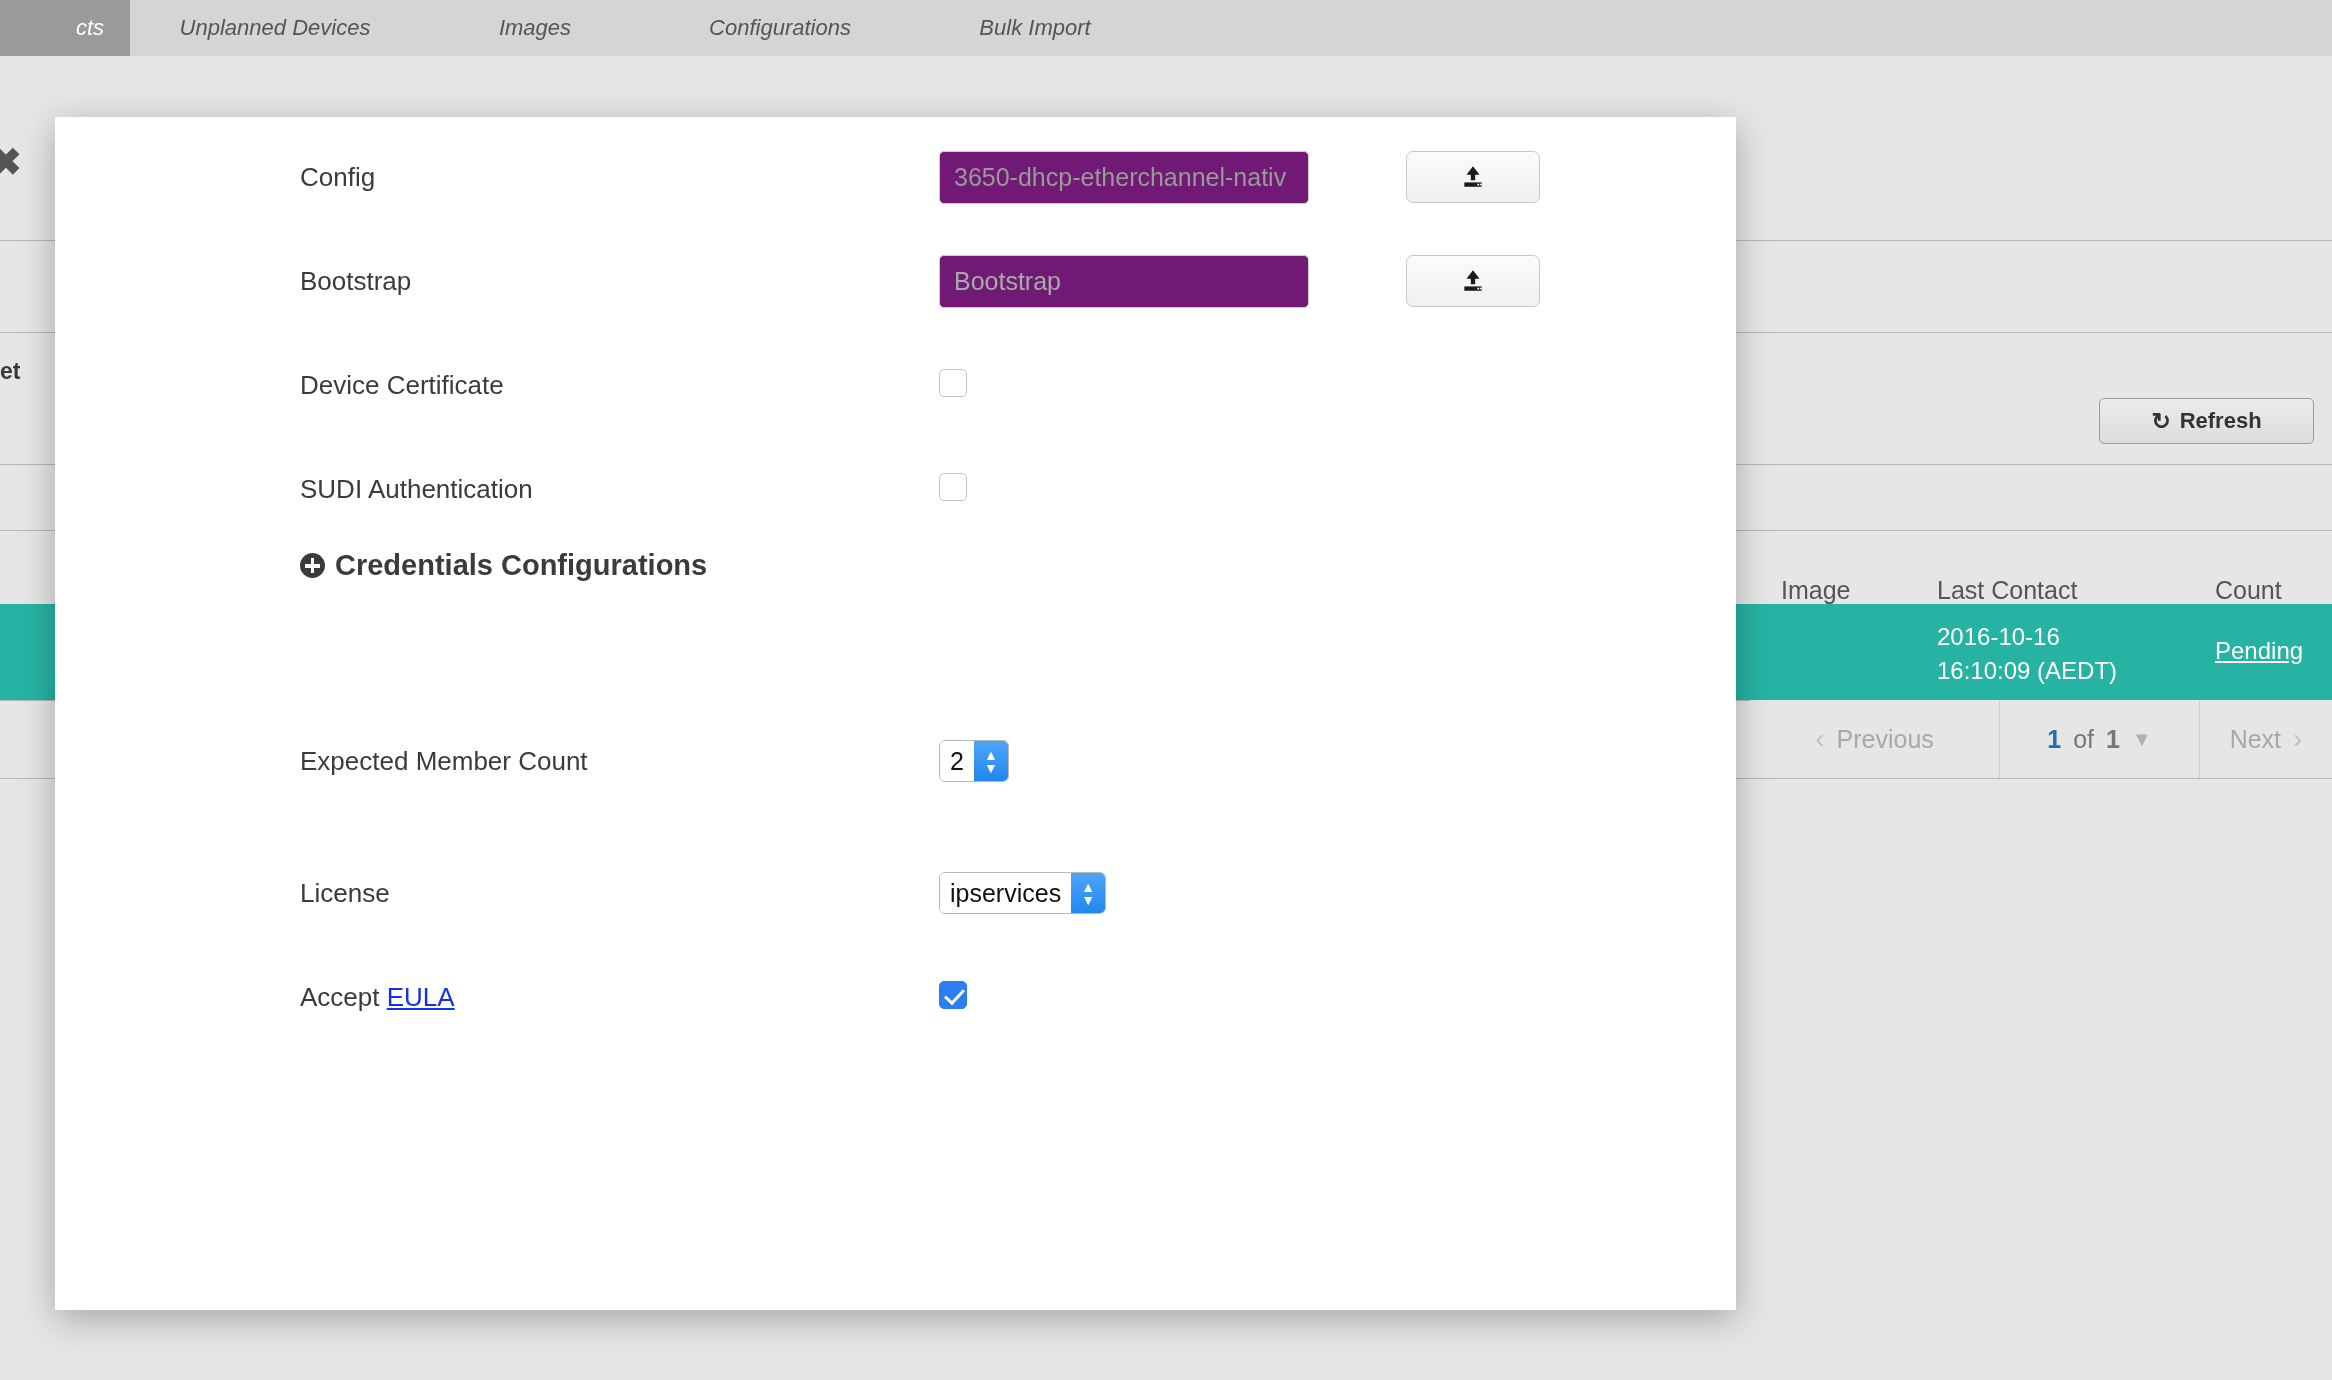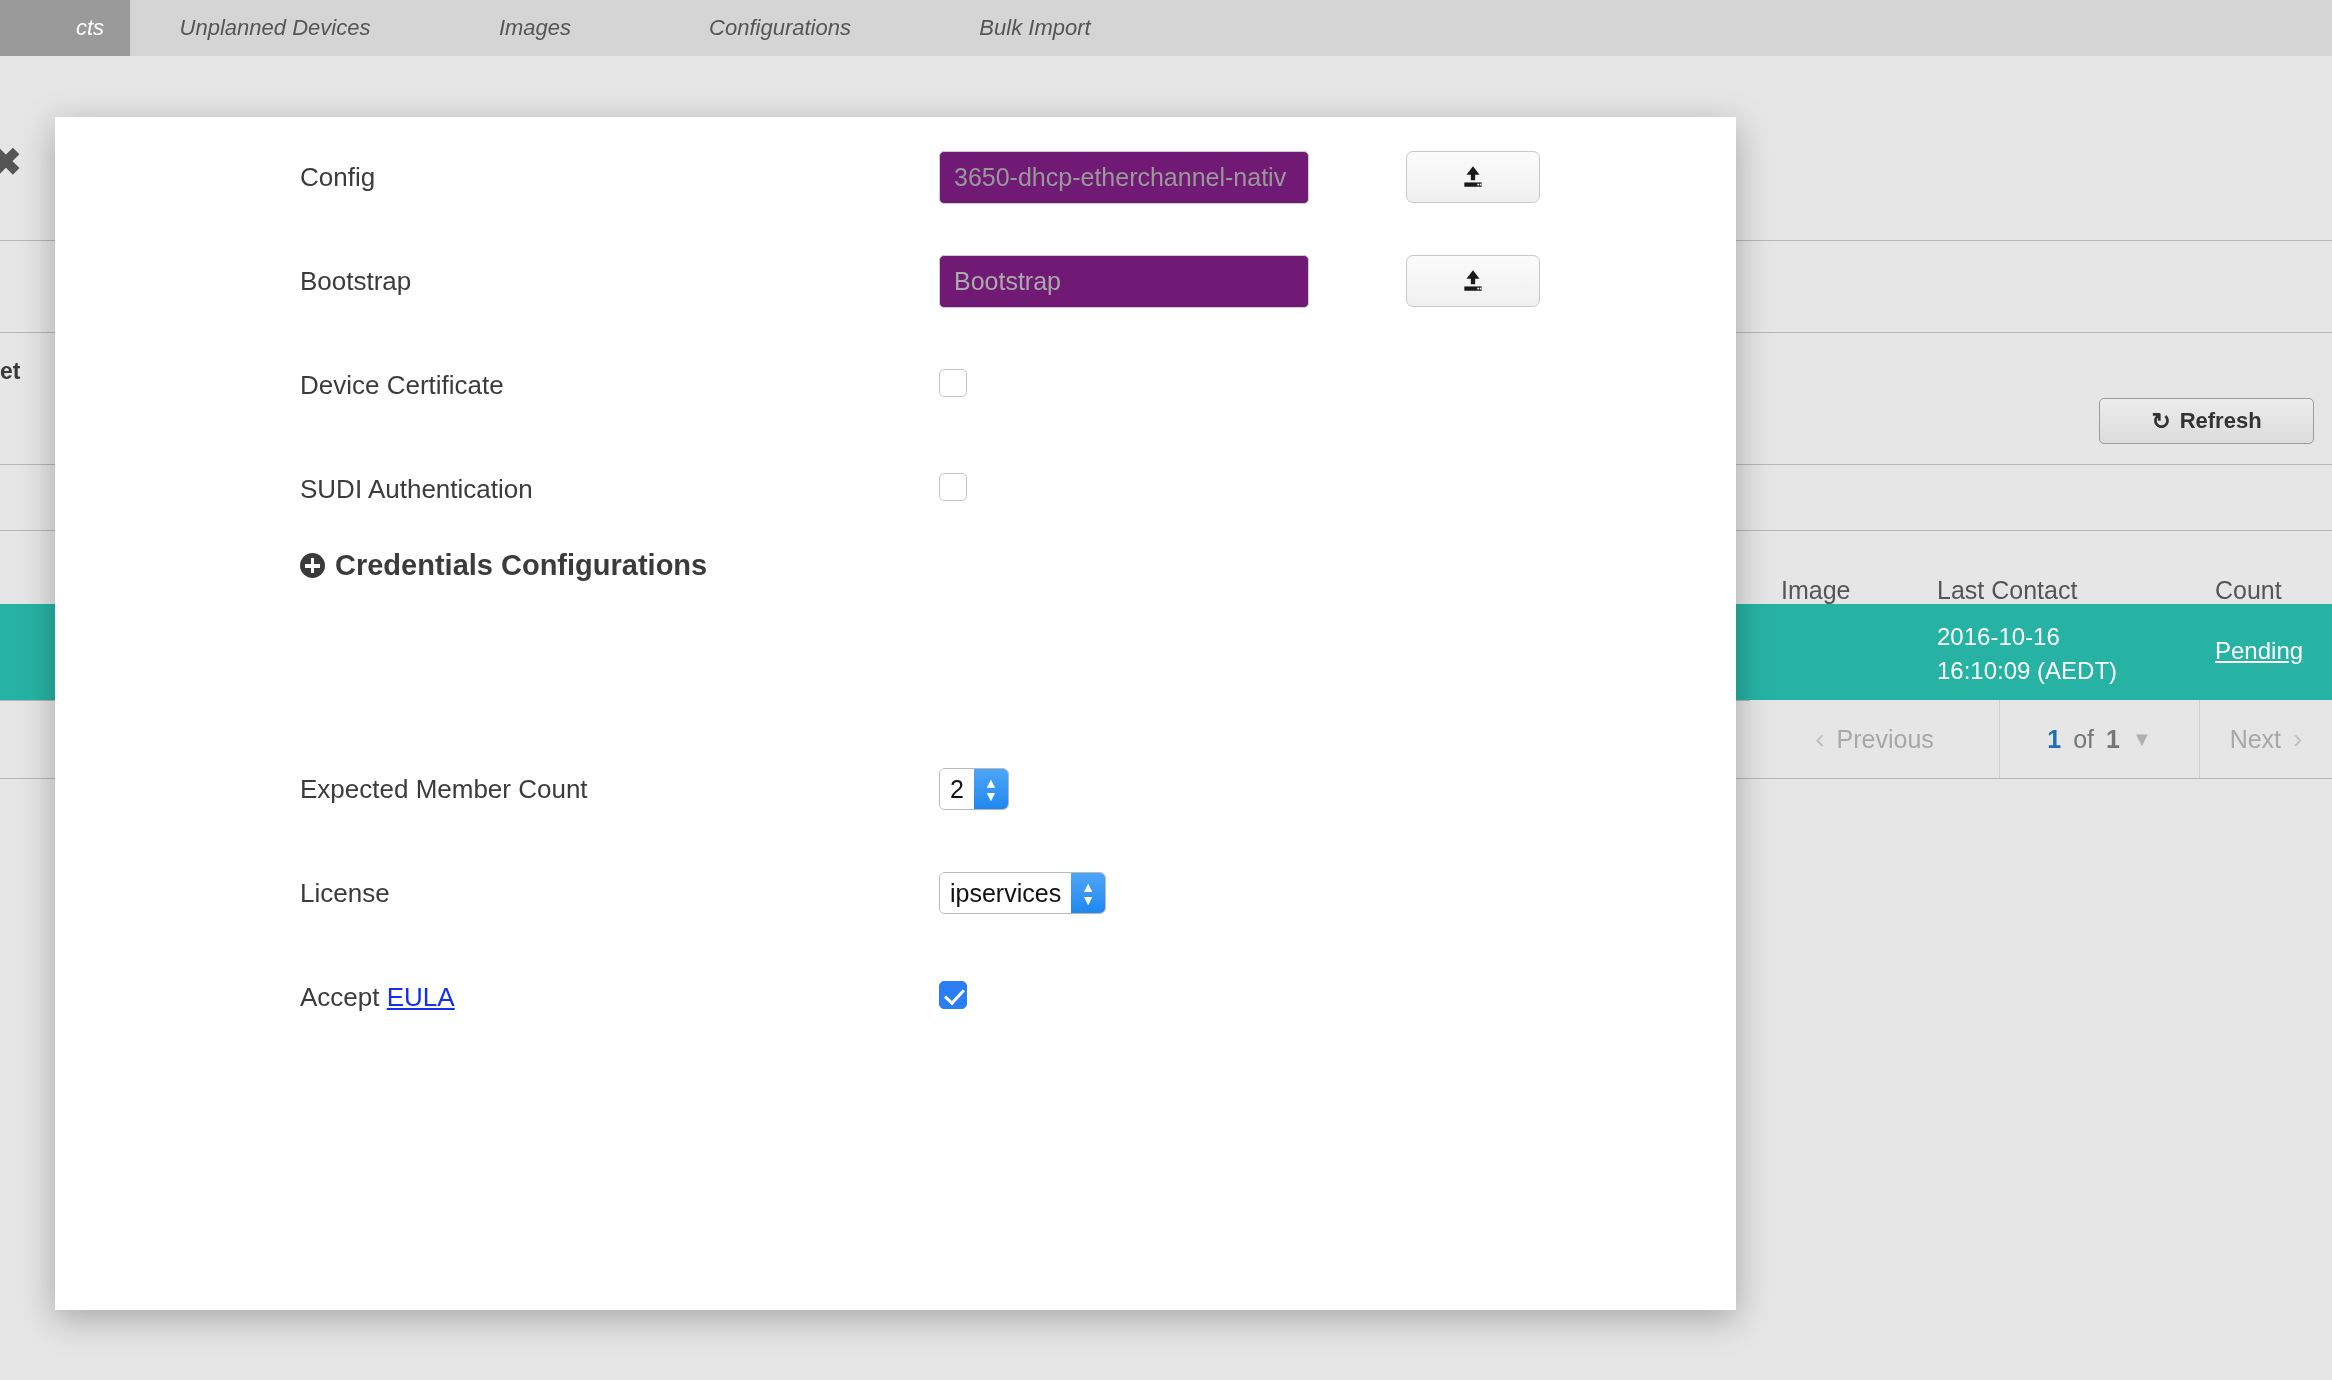--- a/index.html
+++ b/index.html
@@ -521,21 +521,21 @@
         <span class="cbox"></span>
       </span>
     </div>
 
     <div class="section-head" style="top:432px;">
       <span class="pm-ico plus"></span>
       <span>Credentials Configurations</span>
     </div>
 
 
-    <div class="frow" style="top:620px;">
+    <div class="frow" style="top:592px;">
       <span class="flabel">Expected Member Count</span>
       <span class="fcontrol">
         <span class="stepper">
           <span class="stepper-val">2</span>
           <span class="stepper-arrows">
             <span>▲</span>
             <span>▼</span>
           </span>
         </span>
       </span>

